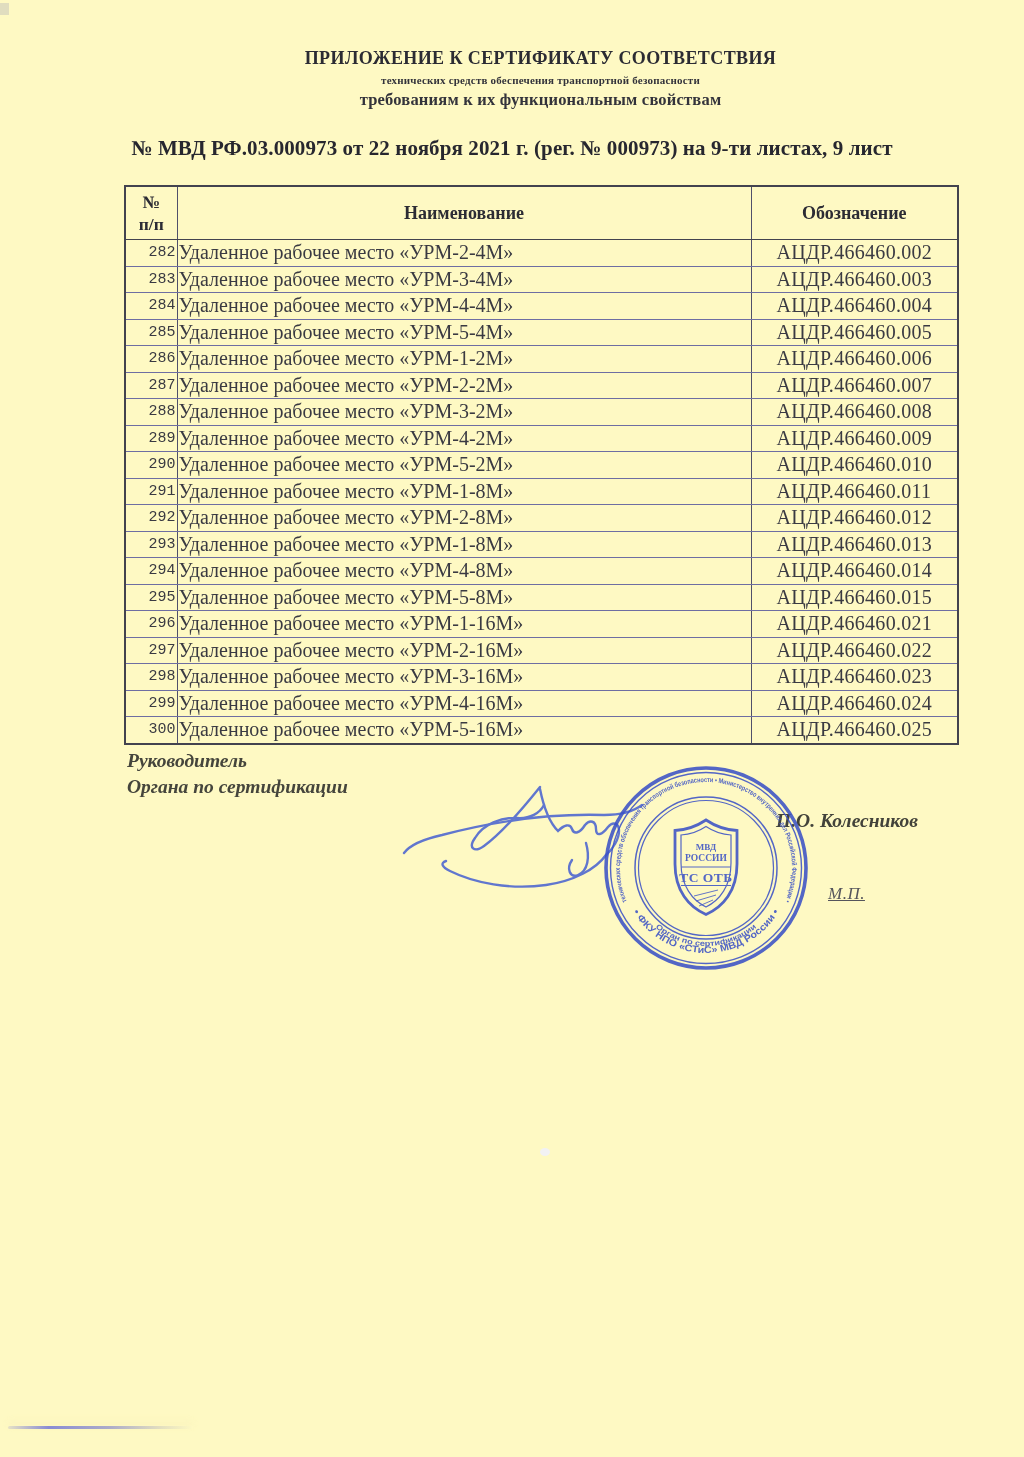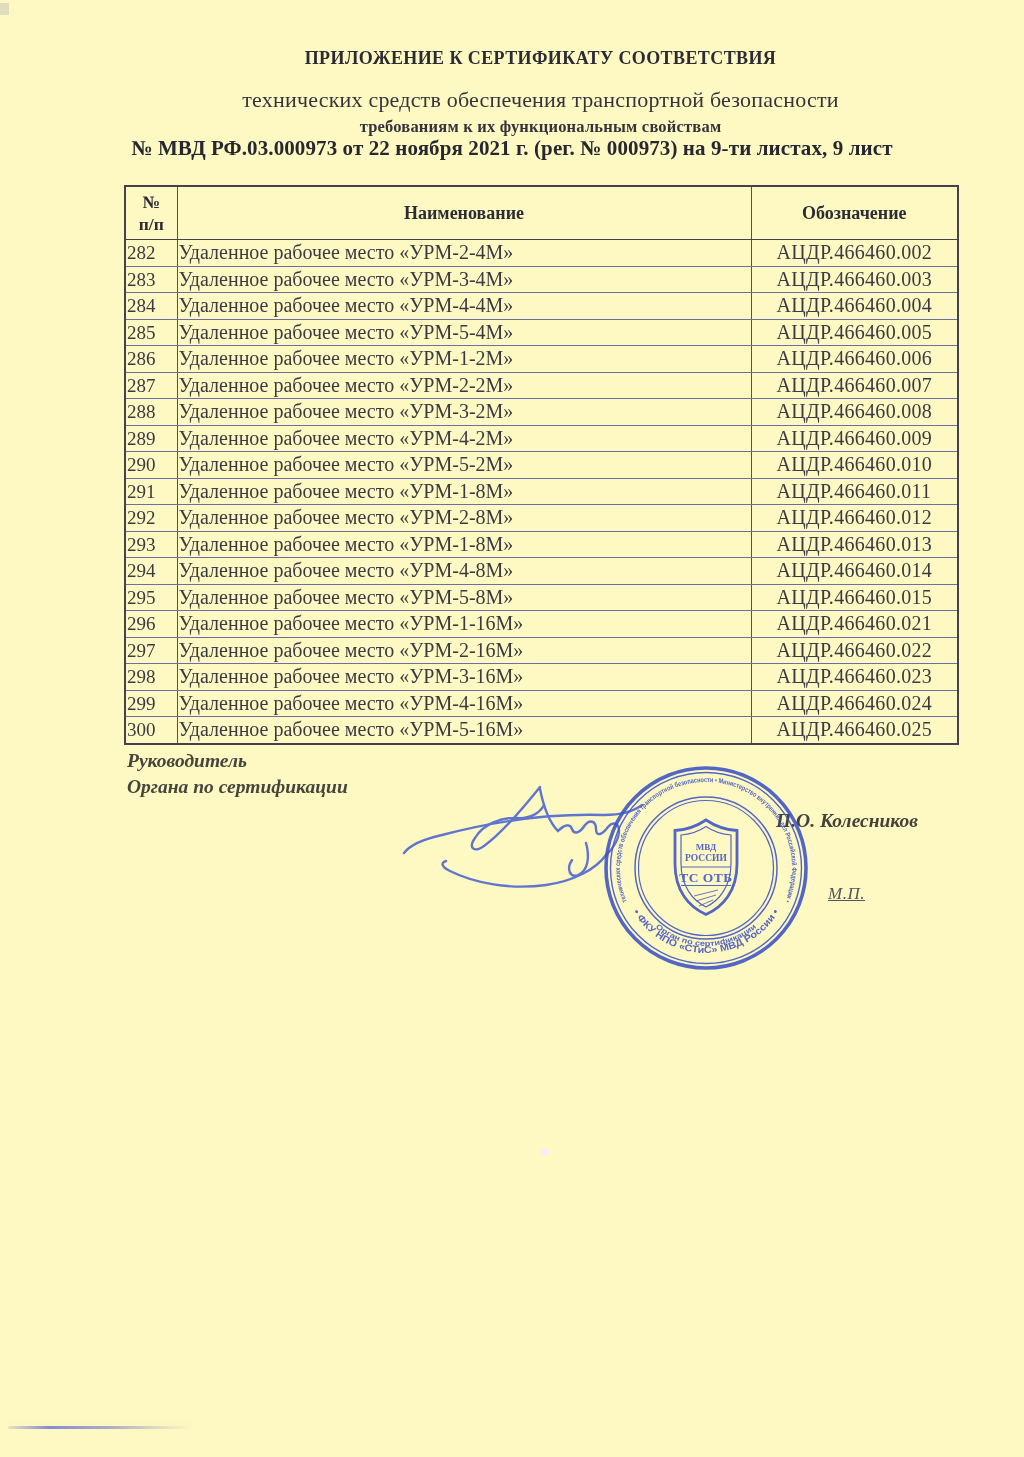--- a/index.html
+++ b/index.html
@@ -4,21 +4,21 @@
 <style>
   html,body{margin:0;padding:0;background:#e8e8e8;}
   .page{
     position:relative;width:1024px;height:1457px;margin:0 auto;
     background:#fef9c3;overflow:hidden;
     font-family:"Liberation Serif", serif;color:#36363e;
   }
   
   .hdr{position:absolute;left:124px;top:48px;width:833px;text-align:center;}
   .t1{font-size:18px;font-weight:bold;letter-spacing:.4px;color:#2b2b33;}
-  .t2{font-size:22px;font-weight:normal;letter-spacing:.2px;margin-top:18px;color:#33333b;}
+  .t2{font-size:11px;font-weight:bold;letter-spacing:.2px;margin-top:5px;color:#33333b;}
   .t3{font-size:16.5px;font-weight:bold;letter-spacing:.2px;margin-top:4px;color:#33333b;}
   .reg{
     position:absolute;left:0;top:136px;width:1024px;text-align:center;
     font-size:21px;font-weight:bold;color:#27272f;letter-spacing:.1px;
   }
   
   table.items{
     position:absolute;left:124px;top:185px;width:833px;
     border-collapse:collapse;table-layout:fixed;
     border:2px solid #43434f;
@@ -27,21 +27,21 @@
   th,td{border:1.5px solid #50506a;overflow:hidden;white-space:nowrap;}
   th{
     font-size:18px;font-weight:bold;color:#2c2c34;text-align:center;
     height:50px;vertical-align:middle;border-bottom-color:#43434f;
   }
   .h-num div{line-height:22px;font-size:17.5px;}
   td{
     font-size:20px;height:23.5px;line-height:23.5px;vertical-align:middle;
     color:#3a3a42;border-top-color:#6e6ea2;border-bottom-color:#6e6ea2;
   }
-  .td-num{text-align:left;font-size:19px;}
+  .td-num{text-align:right;font-size:15px;font-family:Liberation Mono, monospace;}
   .td-name{}
   .td-desig{padding-left:25px;letter-spacing:.3px;}
   
   .sig-role{
     position:absolute;left:127px;top:748px;
     font-size:19.5px;font-weight:bold;font-style:italic;line-height:26px;color:#45453c;
   }
   .sig-name{
     position:absolute;left:776px;top:810px;
     font-size:19.5px;font-weight:bold;font-style:italic;color:#42423a;z-index:1;

